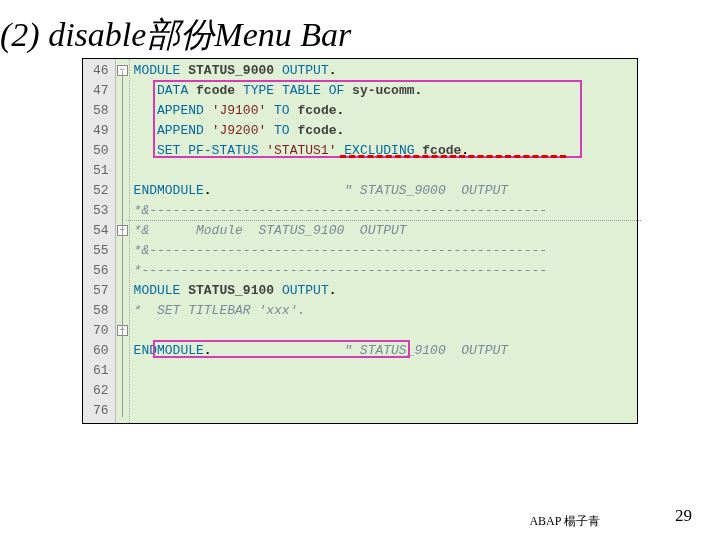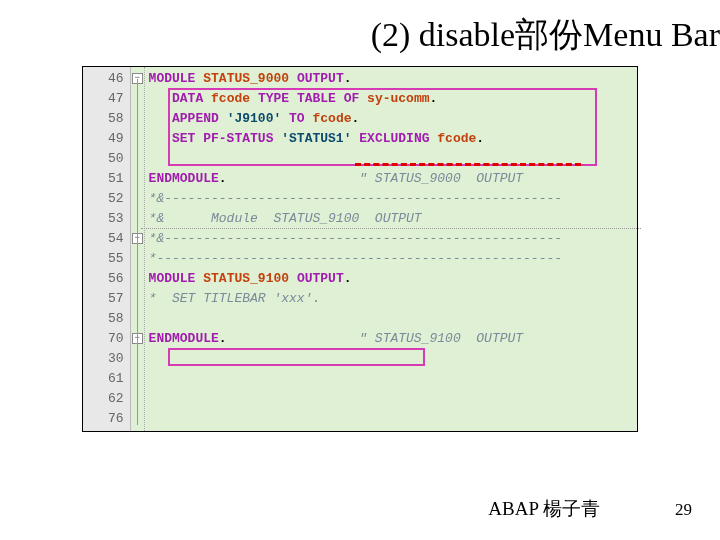--- a/index.html
+++ b/index.html
@@ -4,40 +4,41 @@
 <style>
   * { margin: 0; padding: 0; box-sizing: border-box; }
   body {
     width: 720px;
     height: 540px;
     background: #fff;
     font-family: "Times New Roman", serif;
     position: relative;
   }
   .title {
-    text-align: right;
+    text-align: left;
     font-size: 34px;
-    padding: 12px 0 8px;
+    padding: 12px 0 0;
     font-weight: normal;
+    font-style: italic;
   }
   .editor {
     margin: 0 auto;
     width: 556px;
     border: 1px solid #000;
     display: flex;
     font-family: "Courier New", monospace;
     font-size: 13px;
     line-height: 20px;
     background: #dff0d5;
   }
   .gutter {
     background: #e8e8e8;
     color: #666;
     text-align: right;
-    padding: 2px 6px 2px 25px;
+    padding: 2px 6px 2px 10px;
     border-right: 1px solid #bbb;
     user-select: none;
   }
   .gutter div { height: 20px; }
   .foldcol {
     width: 14px;
     background: #dff0d5;
     position: relative;
     border-right: 1px dotted #aaa;
   }
@@ -58,52 +59,52 @@
     left: 6px;
     width: 1px;
     background: #999;
   }
   .code {
     flex: 1;
     padding: 2px 4px;
     position: relative;
   }
   .line { height: 20px; white-space: pre; position: relative; }
-  .kw   { color: #a21caf; font-weight: bold; }
-  .nm   { color: #c2410c; font-weight: bold; }
+  .kw   { color: #0369a1; font-weight: normal; }
+  .nm   { color: #404040; font-weight: bold; }
   .txt  { color: #000; }
-  .str  { color: #0c4a6e; font-weight: bold; }
+  .str  { color: #7f1d1d; font-weight: normal; }
   .punc { color: #000; font-weight: bold; }
   .cmt  { color: #7a8a99; font-style: italic; }
   
   .hl {
     position: absolute;
     border: 2px solid #d63ab4;
     pointer-events: none;
   }
   .red-dash {
     position: absolute;
     border-bottom: 3px dashed #e00000;
     pointer-events: none;
   }
   .dotted-bar {
     border-top: 1px dotted #999;
     margin: 0 -4px;
     height: 0;
   }
   .footer-author {
     position: absolute;
-    bottom: 18px;
+    bottom: 10px;
     right: 120px;
-    font-size: 19px;
+    font-size: 12px;
     font-family: "PMingLiU","Times New Roman",serif;
   }
   .footer-page {
     position: absolute;
-    bottom: 20px;
+    bottom: 14px;
     right: 28px;
     font-size: 17px;
   }
 </style>
 </head>
 <body>
 
 <h1 class="title">(2) disable部份Menu Bar</h1>
 
 <div class="editor">
@@ -115,35 +116,36 @@
       <div>50</div>
       <div>51</div>
       <div>52</div>
       <div>53</div>
       <div>54</div>
       <div>55</div>
       <div>56</div>
       <div>57</div>
       <div>58</div>
       <div>70</div>
-      <div>30</div>
+      <div>60</div>
       <div>61</div>
       <div>62</div>
       <div>76</div>
     </div>
   <div class="foldcol" id="foldcol">
       <div class="fold-glyph" style="top: 6px;">−</div>
       <div class="fold-glyph" style="top: 166px;">−</div>
       <div class="fold-glyph" style="top: 266px;">−</div>
       <div class="fold-line" style="top: 12px; height: 346px;"></div>
     </div>
   <div class="code" id="code">
       <div class="line"><span class="kw">MODULE</span><span class="txt"> </span><span class="nm">STATUS_9000</span><span class="txt"> </span><span class="kw">OUTPUT</span><span class="punc">.</span></div>
       <div class="line"><span class="txt">   </span><span class="kw">DATA</span><span class="txt"> </span><span class="nm">fcode</span><span class="txt"> </span><span class="kw">TYPE TABLE OF</span><span class="txt"> </span><span class="nm">sy-ucomm</span><span class="punc">.</span></div>
       <div class="line"><span class="txt">   </span><span class="kw">APPEND</span><span class="txt"> </span><span class="str">'J9100'</span><span class="txt"> </span><span class="kw">TO</span><span class="txt"> </span><span class="nm">fcode</span><span class="punc">.</span></div>
+      <div class="line"><span class="txt">   </span><span class="kw">APPEND</span><span class="txt"> </span><span class="str">'J9200'</span><span class="txt"> </span><span class="kw">TO</span><span class="txt"> </span><span class="nm">fcode</span><span class="punc">.</span></div>
       <div class="line"><span class="txt">   </span><span class="kw">SET PF-STATUS</span><span class="txt"> </span><span class="str">'STATUS1'</span><span class="txt"> </span><span class="kw">EXCLUDING</span><span class="txt"> </span><span class="nm">fcode</span><span class="punc">.</span></div>
       <div class="line"></div>
       <div class="line"><span class="kw">ENDMODULE</span><span class="punc">.</span><span class="txt">                 </span><span class="cmt">" STATUS_9000  OUTPUT</span></div>
       <div class="line"><span class="cmt">*&amp;---------------------------------------------------</span></div>
       <div class="line"><span class="cmt">*&amp;      Module  STATUS_9100  OUTPUT</span></div>
       <div class="line"><span class="cmt">*&amp;---------------------------------------------------</span></div>
       <div class="line"><span class="cmt">*----------------------------------------------------</span></div>
       <div class="line"><span class="kw">MODULE</span><span class="txt"> </span><span class="nm">STATUS_9100</span><span class="txt"> </span><span class="kw">OUTPUT</span><span class="punc">.</span></div>
       <div class="line"><span class="cmt">*  SET TITLEBAR 'xxx'.</span></div>
       <div class="line"></div>

